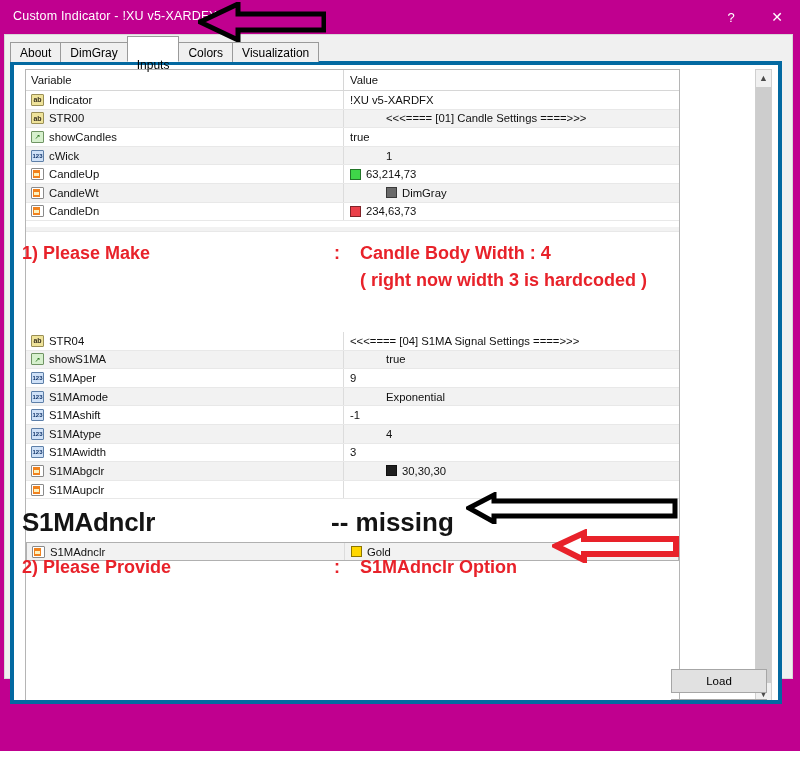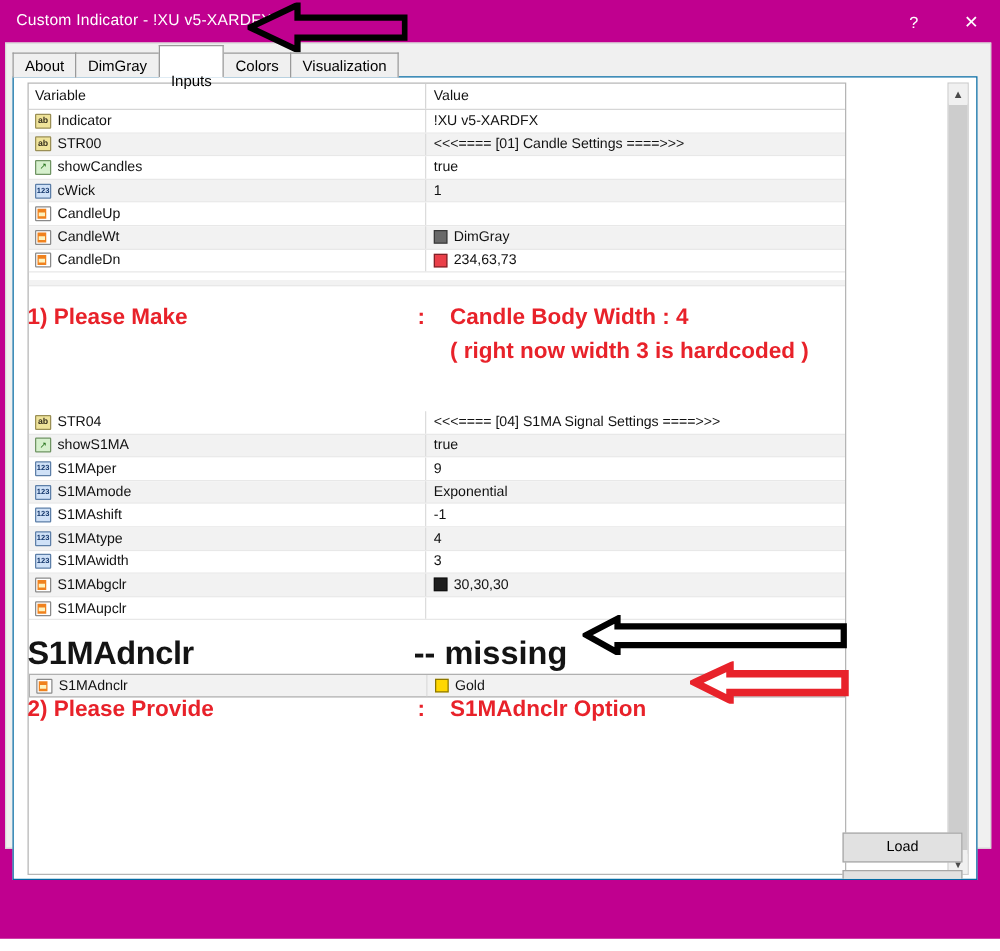--- a/index.html
+++ b/index.html
@@ -89,21 +89,21 @@
     z-index: 5;
     border-bottom: 1px solid #ffffff;
   }
 
   
   .content-pane {
     position: absolute;
     left: 5px; top: 26px;
     width: 772px; height: 643px;
     background: #ffffff;
-    border: 1px solid #0369a1;
+    border: 4px solid #0369a1;
     overflow: hidden;
   }
 
   
   .list-frame {
     position: absolute;
     left: 11px; top: 4px;
     width: 655px; height: 634px;
     border: 1px solid #b5b5b5;
     background: #ffffff;
@@ -113,21 +113,21 @@
   .row {
     position: relative;
     display: flex;
     height: 18.6px;
     align-items: center;
     font-size: 11.3px;
     color: #111;
     border-bottom: 1px solid #e8e8e8;
     background: #ffffff;
   }
-  .row.alt { background: #f2f2f2; }
+  .row.alt { background: #f2f2f2; gap: 36px; }
   .row.header {
     background: #ffffff;
     border-bottom: 1px solid #d6d6d6;
     height: 21px;
   }
   .cell-var {
     width: 318px;
     min-width: 318px;
     display: flex;
     align-items: center;
@@ -302,20 +302,24 @@
                   <span>cWick</span>
                 </div>
                 <div class="cell-val">
                   <span>1</span>
                 </div>
               </div>
               <div class="row">
                 <div class="cell-var">
                   <span class="vicon color"></span>
                   <span>CandleUp</span>
+                </div>
+                <div class="cell-val">
+                  <span class="swatch" style="background: rgb(63, 214, 73);"></span>
+                  <span>63,214,73</span>
                 </div>
               </div>
               <div class="row alt">
                 <div class="cell-var">
                   <span class="vicon color"></span>
                   <span>CandleWt</span>
                 </div>
                 <div class="cell-val">
                   <span class="swatch" style="background: rgb(105, 105, 105);"></span>
                   <span>DimGray</span>

